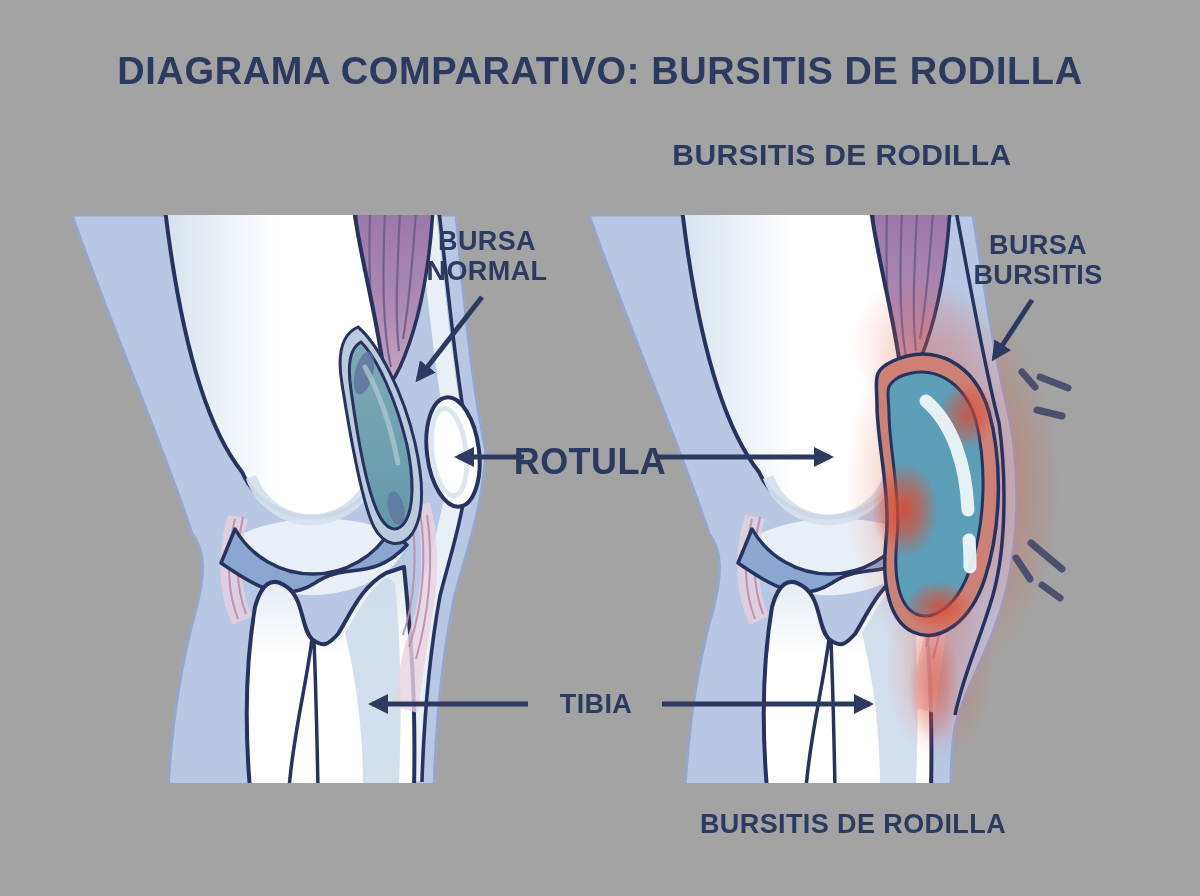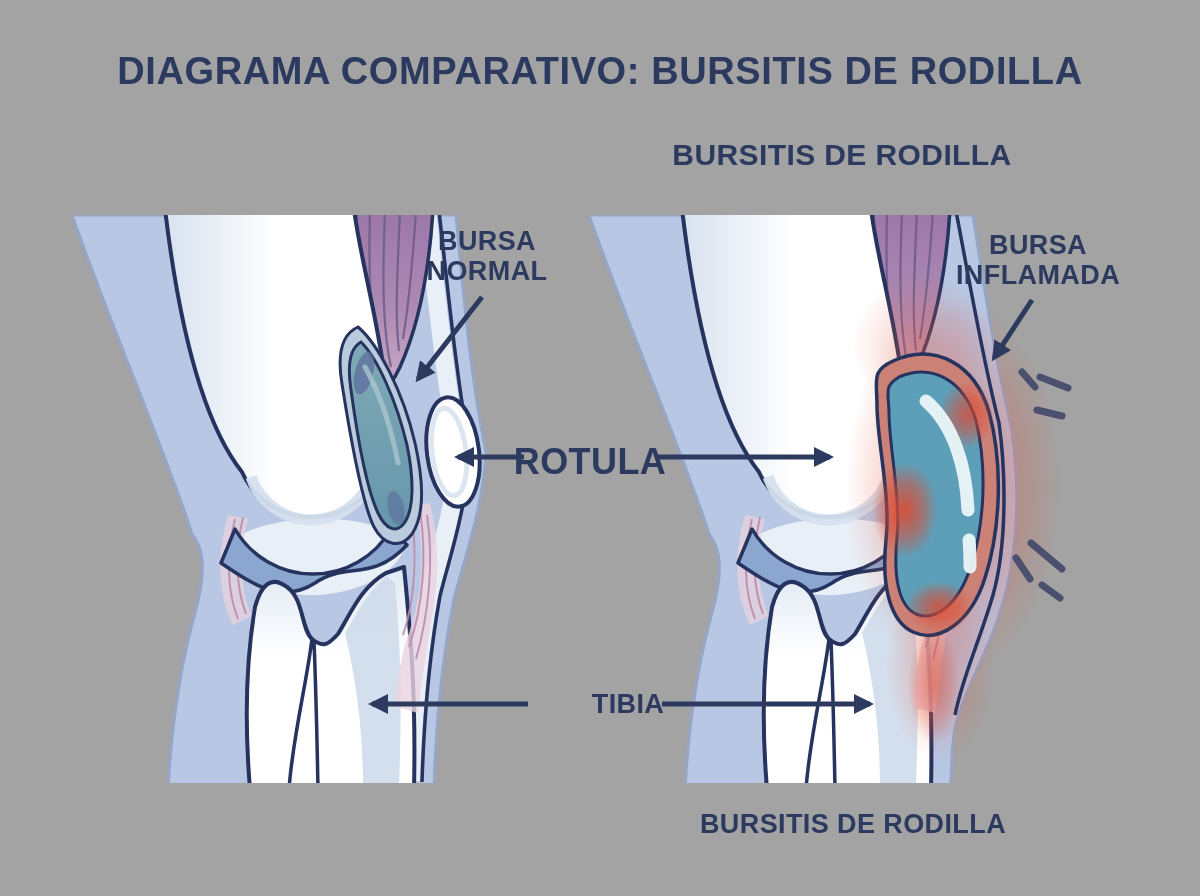--- a/index.html
+++ b/index.html
@@ -19,21 +19,21 @@
     text-align:center;
     line-height:1.12;
     letter-spacing:.4px;
     white-space:nowrap;
   }
   .title{top:50px;left:600px;font-size:38px;letter-spacing:.6px;}
   .subtitle{top:138px;left:842px;font-size:30px;}
   .bursa-normal-label{top:226px;left:487px;font-size:27px;}
   .bursa-inflamada-label{top:230px;left:1038px;font-size:27px;}
   .rotula-label{top:442px;left:590px;font-size:36px;}
-  .tibia-label{top:689px;left:596px;font-size:27px;margin-left:32px;}
+  .tibia-label{top:689px;left:596px;font-size:27px;}
   .bottom-caption{top:809px;left:853px;font-size:27px;}
 </style>
 </head>
 <body>
 
 <div class="stage">
 
   <svg class="diagram-svg" viewBox="0 0 1200 896">
     <defs>
       <marker id="ah" viewBox="0 0 10 10" refX="8" refY="5" markerWidth="4" markerHeight="4" orient="auto-start-reverse" markerUnits="strokeWidth">
@@ -156,21 +156,21 @@
 
   <div class="label subtitle">BURSITIS DE RODILLA</div>
 
   <div class="label bursa-normal-label">
     <div>BURSA</div>
     <div>NORMAL</div>
   </div>
 
   <div class="label bursa-inflamada-label">
     <div>BURSA</div>
-    <div>INFLAMADA</div>
+    <div>BURSITIS</div>
   </div>
 
   <div class="label rotula-label">ROTULA</div>
 
   <div class="label tibia-label">TIBIA</div>
 
   <div class="label bottom-caption">BURSITIS DE RODILLA</div>
 
 </div>
 

